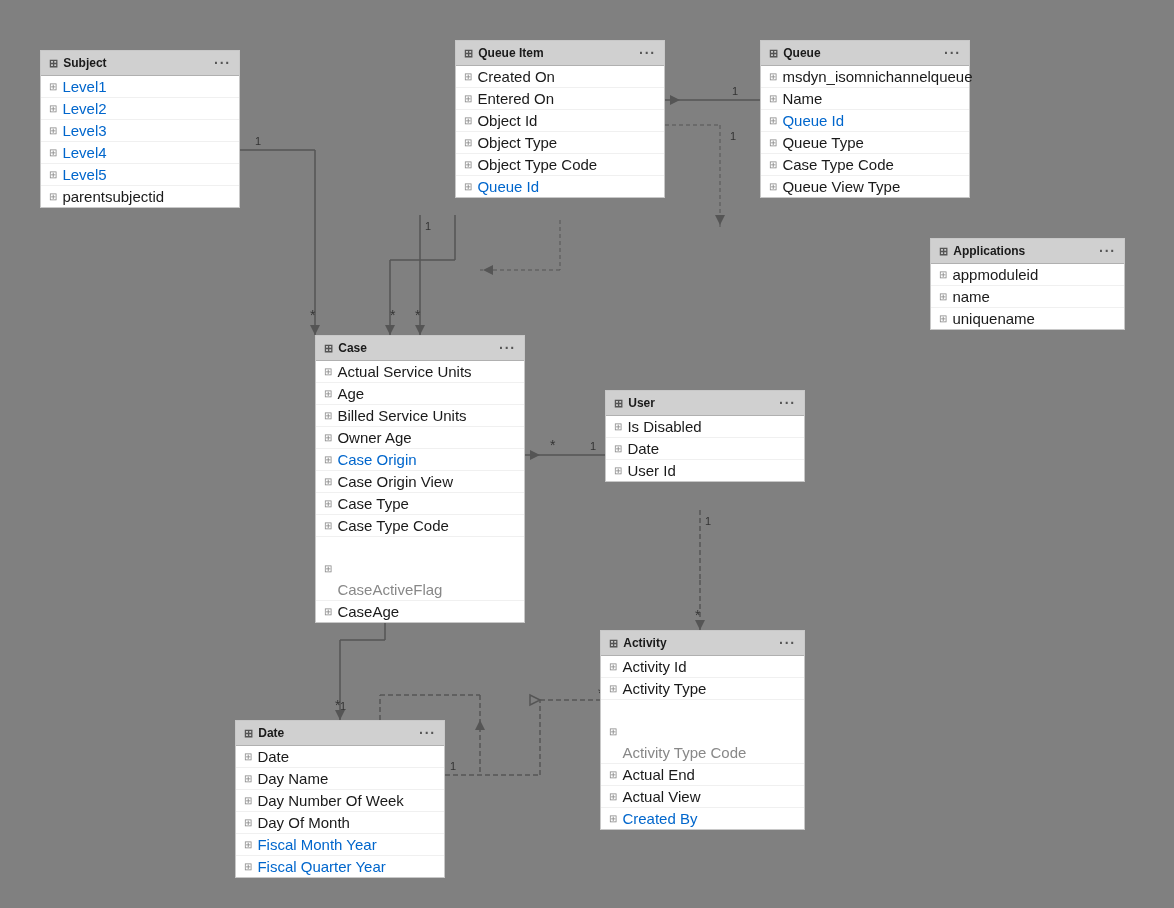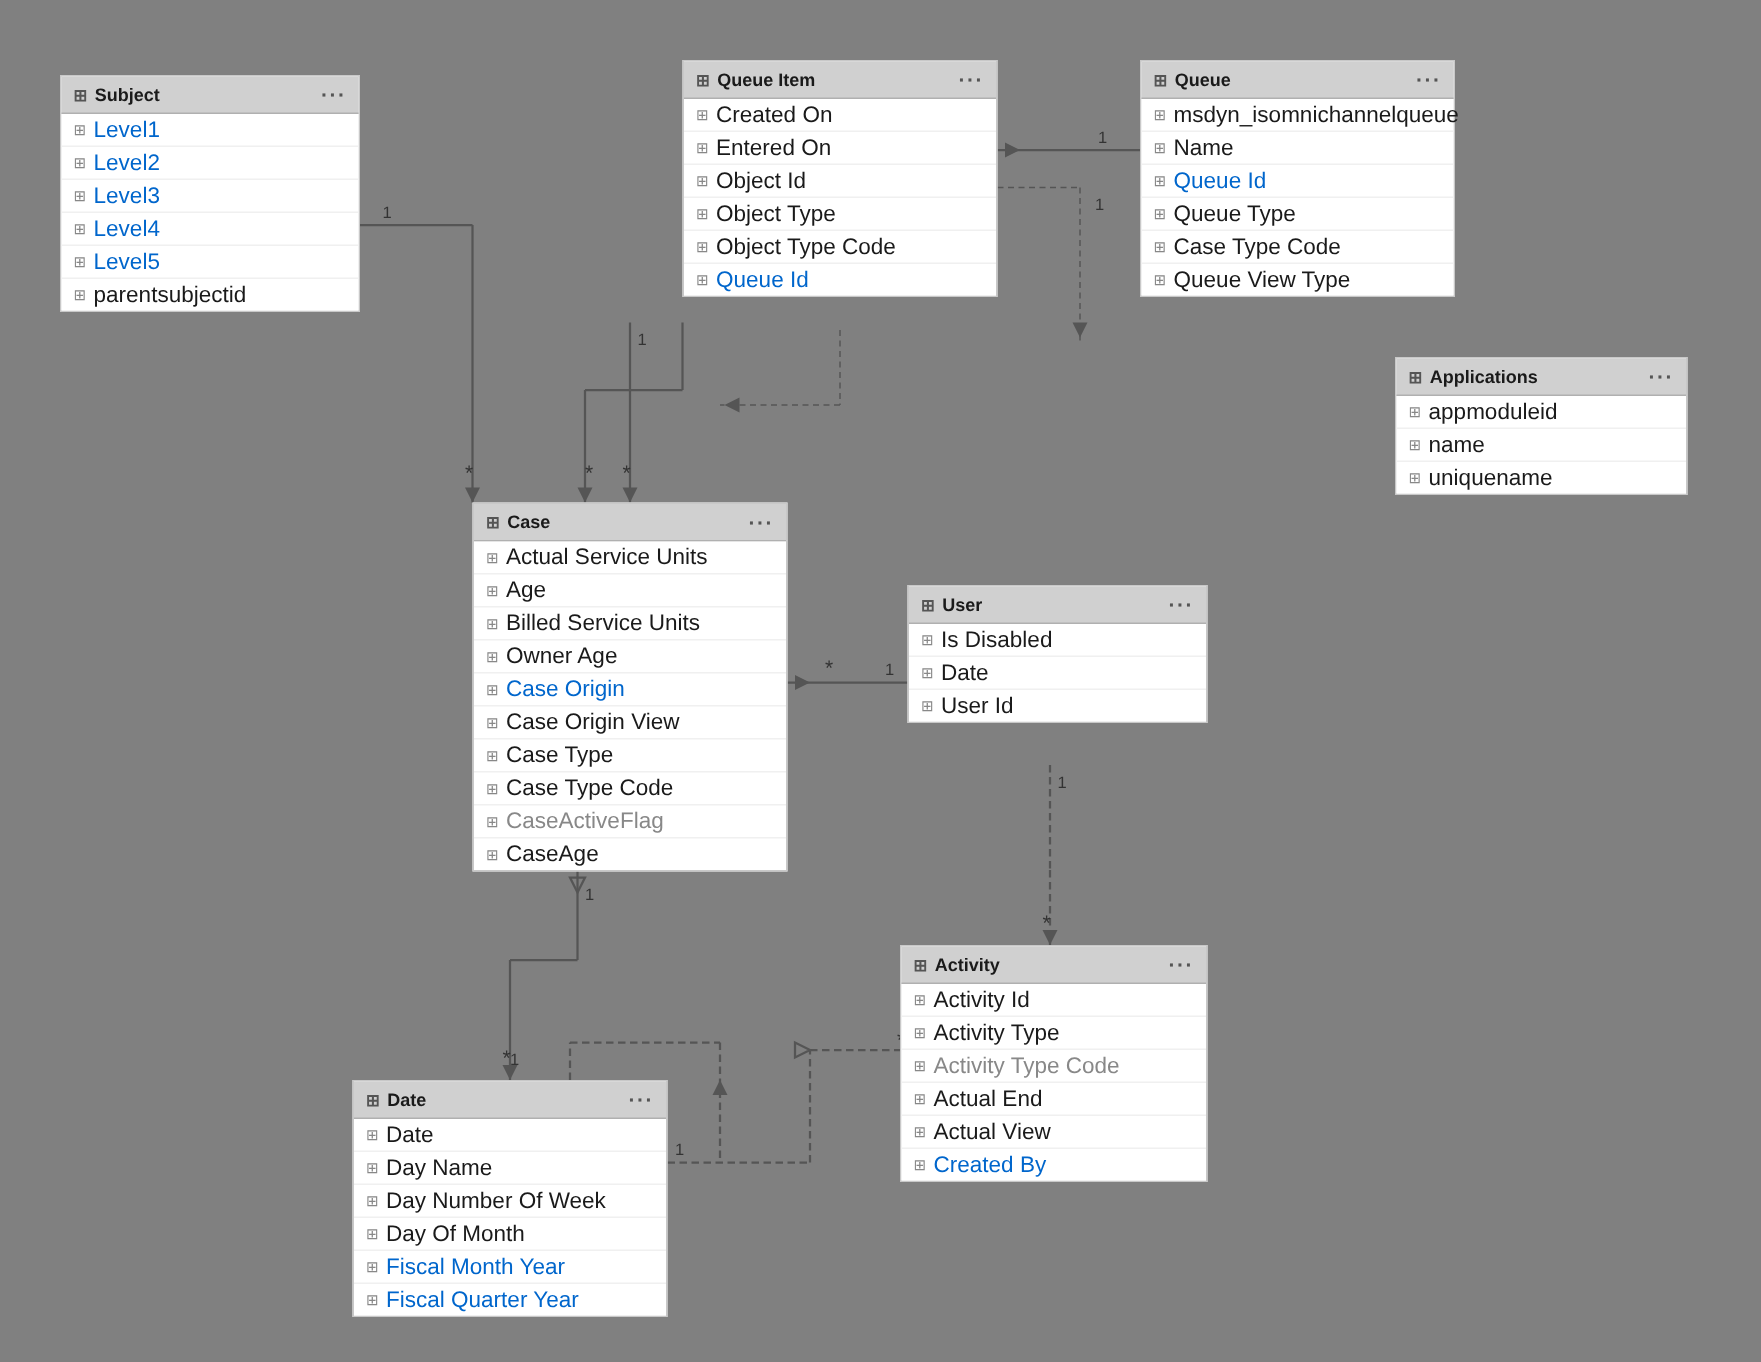--- a/index.html
+++ b/index.html
@@ -87,20 +87,21 @@
       font-size: 15px;
       color: #1a1a1a;
     }
 
     .row-text.link {
       color: #0066cc;
     }
 
     .row-text.gray {
       color: #888;
+      margin-top: 42px;
     }
 
     
     .connectors {
       position: absolute;
       top: 0; left: 0;
       width: 1174px;
       height: 908px;
       pointer-events: none;
     }

